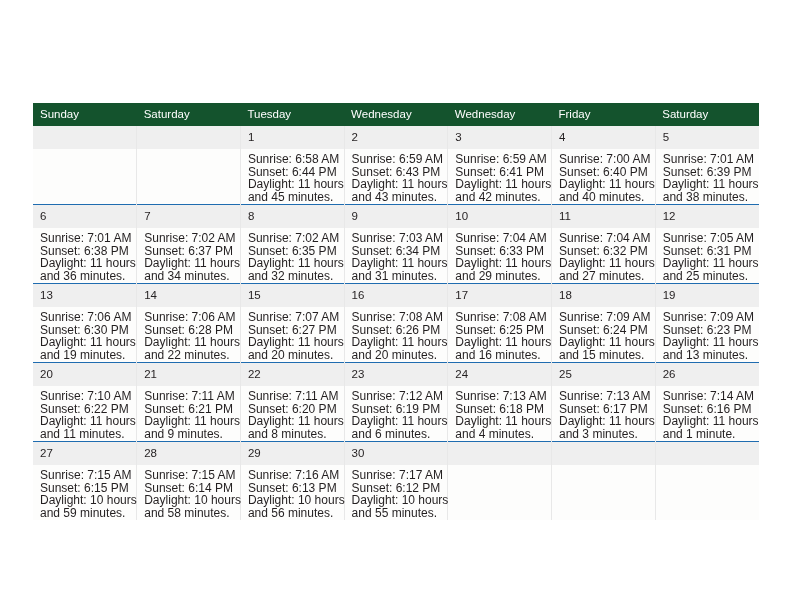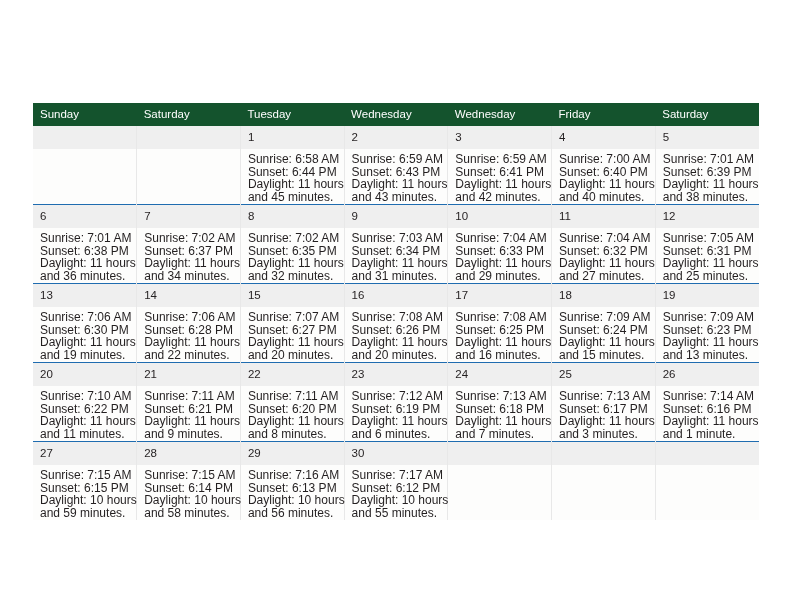--- a/index.html
+++ b/index.html
@@ -395,21 +395,21 @@
                 <div>Daylight: 11 hours</div>
                 <div>and 6 minutes.</div>
               </div>
             </td>
             <td class="day">
               <div class="daynum">24</div>
               <div class="info">
                 <div>Sunrise: 7:13 AM</div>
                 <div>Sunset: 6:18 PM</div>
                 <div>Daylight: 11 hours</div>
-                <div>and 7 minutes.</div>
+                <div>and 4 minutes.</div>
               </div>
             </td>
             <td class="day">
               <div class="daynum">25</div>
               <div class="info">
                 <div>Sunrise: 7:13 AM</div>
                 <div>Sunset: 6:17 PM</div>
                 <div>Daylight: 11 hours</div>
                 <div>and 3 minutes.</div>
               </div>

